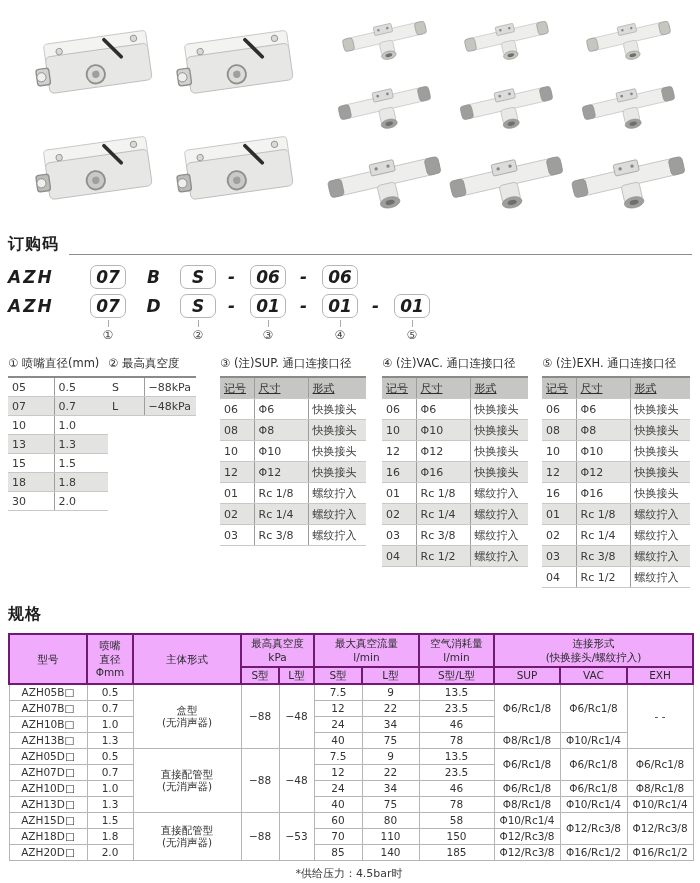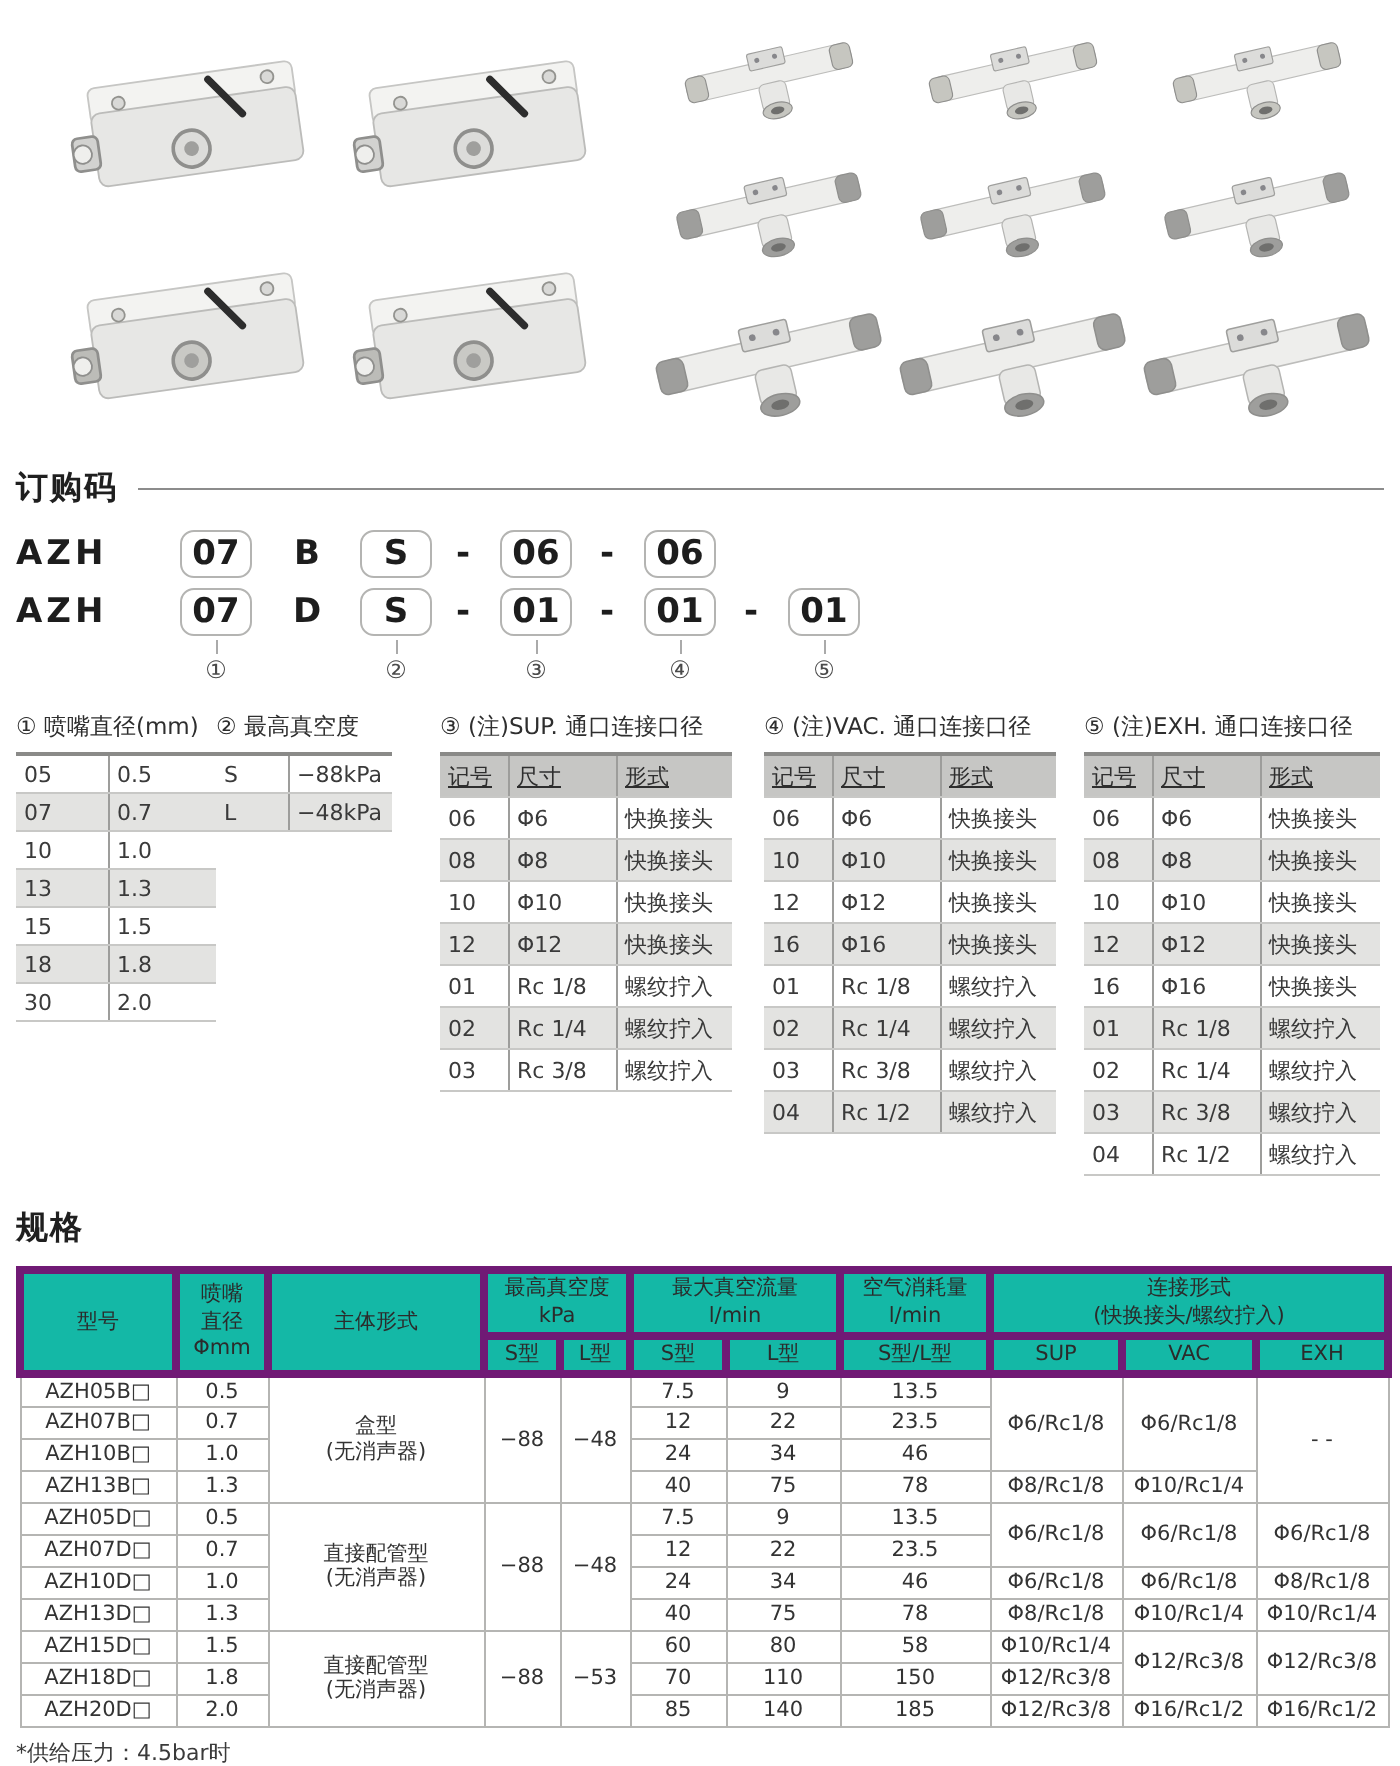--- a/index.html
+++ b/index.html
@@ -25,33 +25,33 @@
     grid-template-columns: repeat(3, 1fr); grid-template-rows: 1fr 1fr 1.2fr;
     align-items: center; justify-items: center; padding: 2px 2px 4px 16px;
   }
   .t-sm { width: 92px; height: 54px; }
   .t-md { width: 100px; height: 60px; }
   .t-lg { width: 122px; height: 74px; }
   .metal { --fitA: #c9c9c5; --fitB: #bcbcb8; --ring: #c6c6c0; }
   .plastic { --ring: #9e9e9c; }
 
   
-  .section-title-row { display: flex; align-items: center; gap: 10px; margin-top: 8px; }
+  .section-title-row { display: flex; align-items: flex-end; gap: 10px; margin-top: 8px; }
   .section-title { font-size: 16px; font-weight: bold; color: #1f1f1f; letter-spacing: 1px; }
   .rule { flex: 1; height: 1px; background: #8c8c8c; }
 
   
   .code-grid {
     display: grid;
     grid-template-columns: 76px 48px 44px 44px 24px 48px 24px 48px 24px 48px;
     align-items: center; row-gap: 5px;
     margin-top: 10px; width: 440px;
     font-weight: bold; font-size: 17px; color: #1d1d1d;
   }
-  .code-grid > span { text-align: center; }
+  .code-grid > span { text-align: center; font-style: italic; }
   .code-prefix { text-align: left !important; letter-spacing: 2px; }
   .code-box {
     justify-self: center; min-width: 36px; padding: 0 4px;
     border: 1.5px solid #b4b4b2; border-radius: 7px;
     background: #fff; line-height: 22px;
   }
   .code-plain { letter-spacing: 1px; }
   .callout {
     font-size: 12px; font-weight: normal; color: #4a4a4a;
     position: relative; padding-top: 5px;
@@ -82,32 +82,32 @@
   .ct-gap3 { margin-left: 16px; } .ct-gap4 { margin-left: 14px; }
 
   
   .spec-section { margin-top: 16px; }
   table.spec {
     border-collapse: collapse; table-layout: fixed; width: 684px;
     border: 1px solid #8e8e8c; margin-top: 8px;
     font-size: 10.5px; color: #333; text-align: center;
   }
   table.spec th {
-    background: #14b8a6; border: 4px solid #701a75;
+    background: #f0abfc; border: 2px solid #701a75;
     font-weight: normal; color: #2b2b2b;
     padding: 1px 2px; white-space: pre-line; line-height: 1.25;
   }
   table.spec thead tr:first-child th { height: 33px; }
   table.spec thead tr:last-child th { height: 17px; text-align: center; }
   table.spec td {
     border: 1px solid #b5b5b3; padding: 0 2px;
     height: 16px; line-height: 1.2; white-space: pre-line;
   }
   table.spec tr.group-start td { border-top: 1.5px solid #8e8e8c; }
-  .footnote { text-align: left; font-size: 11px; color: #3a3a3a; margin-top: 5px; padding-right: 2px; }
+  .footnote { text-align: center; font-size: 11px; color: #3a3a3a; margin-top: 5px; padding-right: 2px; }
 </style>
 </head>
 <body>
 
 <svg width="0" height="0" style="position:absolute" aria-hidden="true">
   <defs>
     <symbol id="sym-block" viewBox="0 0 150 100">
       <g transform="rotate(-8 75 50)">
         <rect x="20" y="22" width="112" height="20" rx="4" fill="#f3f3f1" stroke="#c6c6c4" stroke-width="1"></rect>
         <rect x="20" y="36" width="112" height="40" rx="5" fill="#e7e7e5" stroke="#bcbcba" stroke-width="1"></rect>

